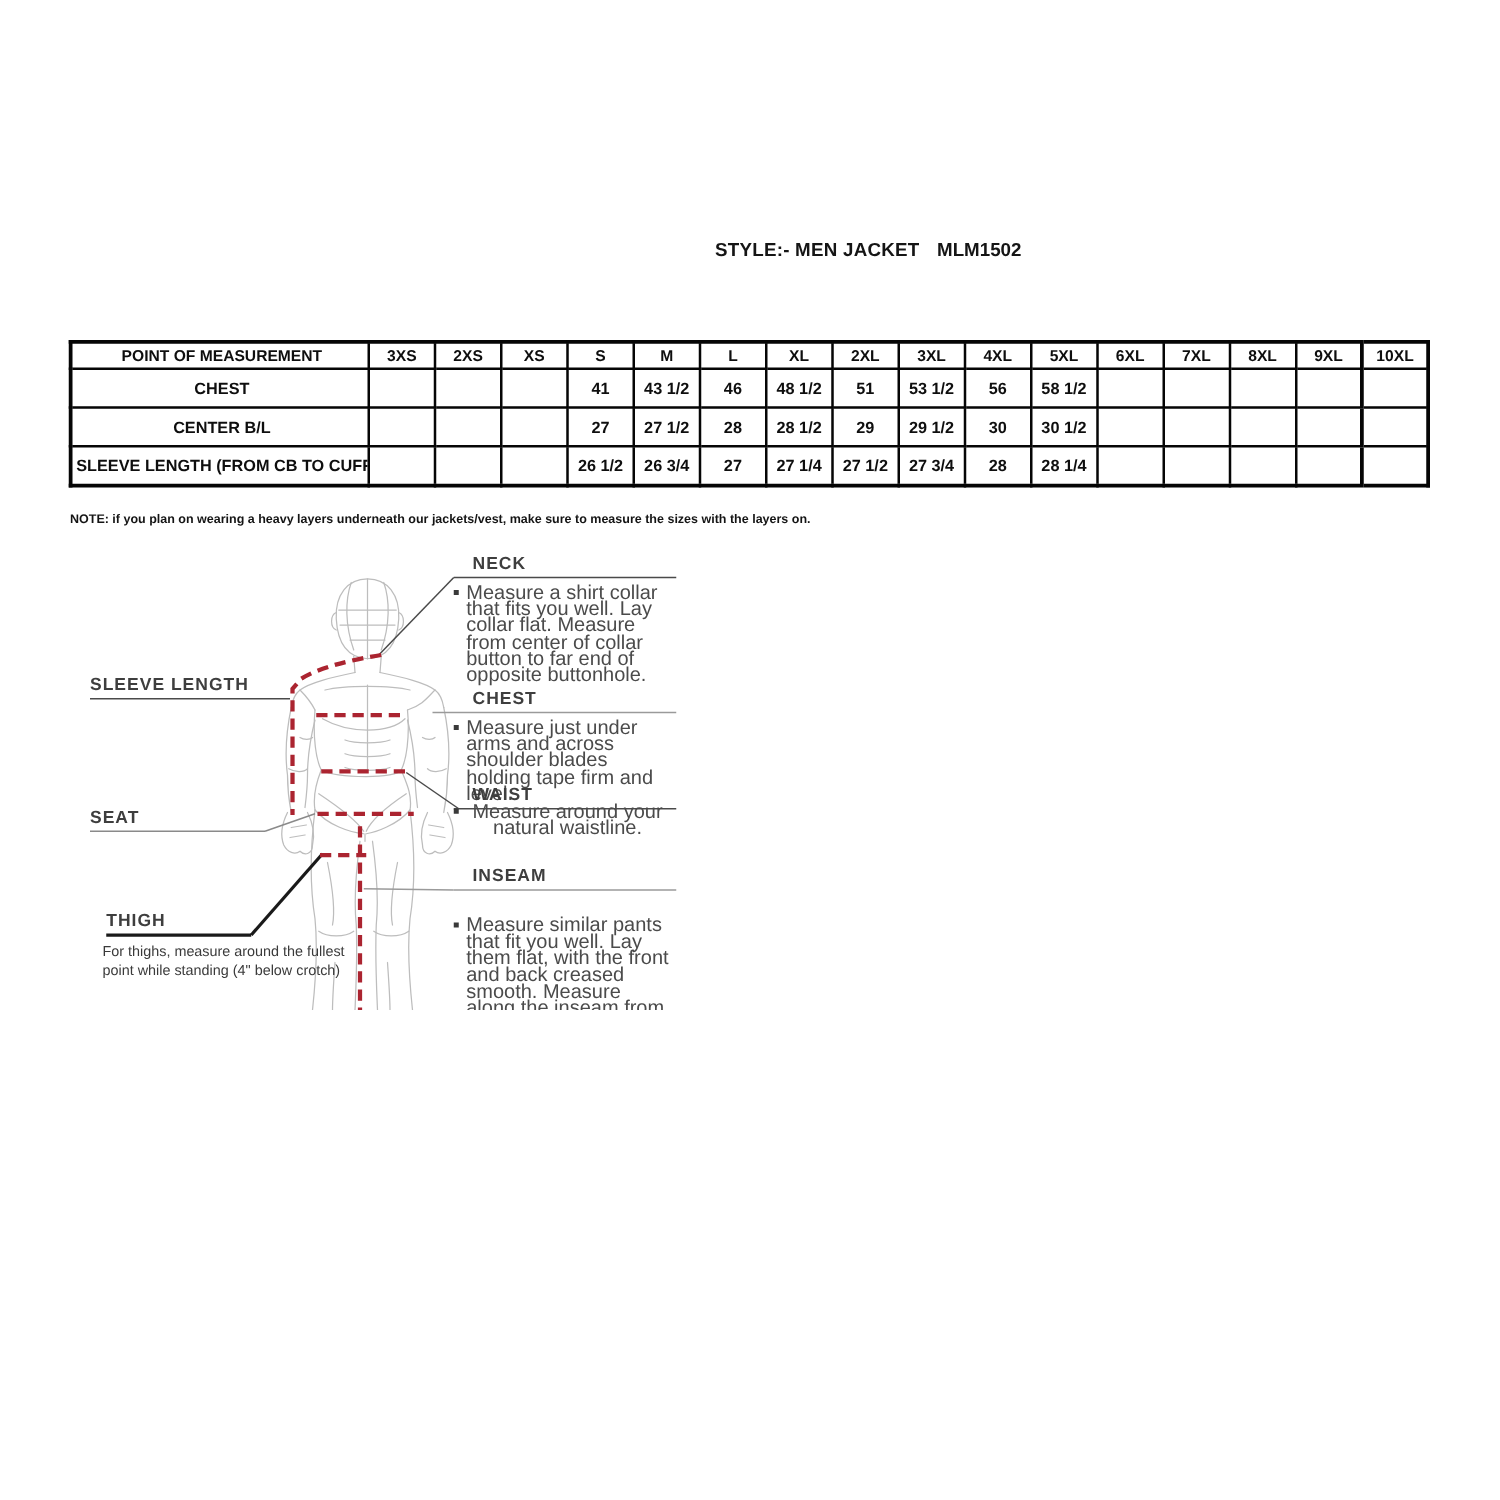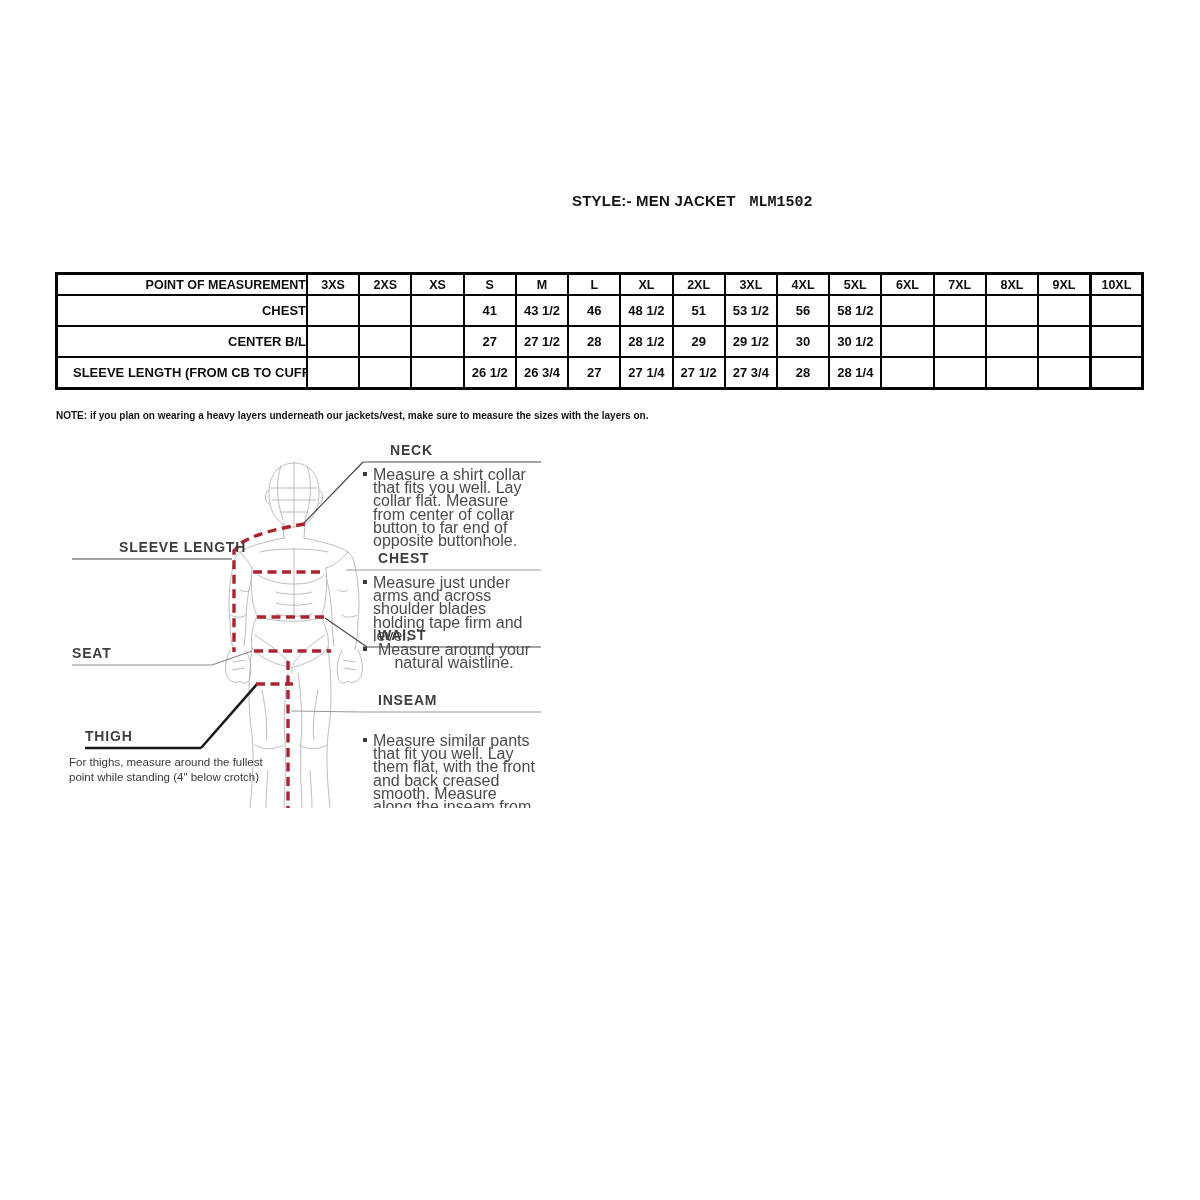--- a/index.html
+++ b/index.html
@@ -2,30 +2,30 @@
 <html><head>
 <meta charset="utf-8">
 <style>
   html,body{margin:0;padding:0;background:#fff;}
   #canvas{position:relative;width:1200px;height:1200px;background:#ffffff;overflow:hidden;
           font-family:"Liberation Sans",sans-serif;color:#111;}
 
   
   #title{position:absolute;left:572px;top:192px;display:flex;gap:14px;align-items:baseline;}
   #title .t1{font-size:15px;font-weight:700;letter-spacing:.2px;color:#151515;}
-  #title .t2{font-size:15px;font-weight:700;color:#151515;font-family:Liberation Mono, monospace;}
+  #title .t2{font-size:15px;font-weight:700;color:#151515;}
 
   
   #table-wrap{position:absolute;left:55px;top:272px;width:1089px;}
   table.size{border-collapse:collapse;table-layout:fixed;width:100%;border:3px solid #050505;}
   table.size th,table.size td{border:2px solid #050505;font-weight:700;color:#0e0e0e;
       overflow:hidden;white-space:nowrap;}
   table.size th{height:19px;font-size:12.5px;text-align:center;padding:0;}
   table.size td{height:29px;font-size:13px;text-align:center;padding:0;}
-  table.size .pom{width:233px;text-align:right;padding-left:15px;}
+  table.size .pom{width:233px;text-align:center;padding-left:3px;}
   table.size .lastcol{border-left:3px solid #050505;}
 
   
   #note{position:absolute;left:56px;top:410px;font-size:10px;font-weight:700;color:#141414;}
 
   
   #diagram{position:absolute;left:0;top:440px;width:600px;height:368px;overflow:hidden;}
   #diagram svg{position:absolute;left:0;top:0;}
   .g-head{position:absolute;font-size:14px;font-weight:700;letter-spacing:.8px;color:#3e3e3e;}
   .g-text{position:absolute;font-size:16px;line-height:13.2px;color:#4b4b4b;display:flex;gap:6px;}
@@ -218,21 +218,21 @@
       <g stroke="#ab2430" stroke-width="3.4" fill="none" stroke-dasharray="9 5.5">
         <path d="M305 84 C280 88 255 94 241 103 L234 111 L234 212"></path>
         <path d="M253 132 H324"></path>
         <path d="M257 177 H324"></path>
         <path d="M254 211 H331"></path>
         <path d="M256 244 H293"></path>
         <path d="M288 221 V368"></path>
       </g>
     </svg>
 
-    <div class="g-head" style="left:378px;top:2px;margin-left:12px;">NECK</div>
+    <div class="g-head" style="left:378px;top:2px;">NECK</div>
     <div class="g-text" style="left:363px;top:28px;width:172px;">
       <span class="blt"></span>
       <span>Measure a shirt collar that fits you well. Lay collar flat. Measure from center of collar button to far end of opposite buttonhole.</span>
     </div>
 
     <div class="g-head" style="left:378px;top:110px;">CHEST</div>
     <div class="g-text" style="left:363px;top:136px;width:172px;">
       <span class="blt"></span>
       <span>Measure just under arms and across shoulder blades holding tape firm and level.</span>
     </div>
@@ -242,21 +242,21 @@
       <span class="blt"></span>
       <span>Measure around your natural waistline.</span>
     </div>
 
     <div class="g-head" style="left:378px;top:252px;">INSEAM</div>
     <div class="g-text" style="left:363px;top:278px;width:176px;margin-top:16px;">
       <span class="blt"></span>
       <span>Measure similar pants that fit you well. Lay them flat, with the front and back creased smooth. Measure along the inseam from crotch to the bottom of the leg hem along the inseam.</span>
     </div>
 
-    <div class="g-head" style="left:72px;top:99px;margin-left:47px;">SLEEVE LENGTH</div>
+    <div class="g-head" style="left:72px;top:99px;">SLEEVE LENGTH</div>
 
     <div class="g-head" style="left:72px;top:205px;">SEAT</div>
 
     <div class="g-head" style="left:85px;top:288px;">THIGH</div>
-    <div class="g-text nob" style="left:69px;top:315px;width:200px;">For thighs, measure around the fullest point while standing (4" below crotch)</div>
+    <div class="g-text nob" style="left:82px;top:315px;width:200px;">For thighs, measure around the fullest point while standing (4" below crotch)</div>
 
   </div>
 </div>
 
 </body></html>

